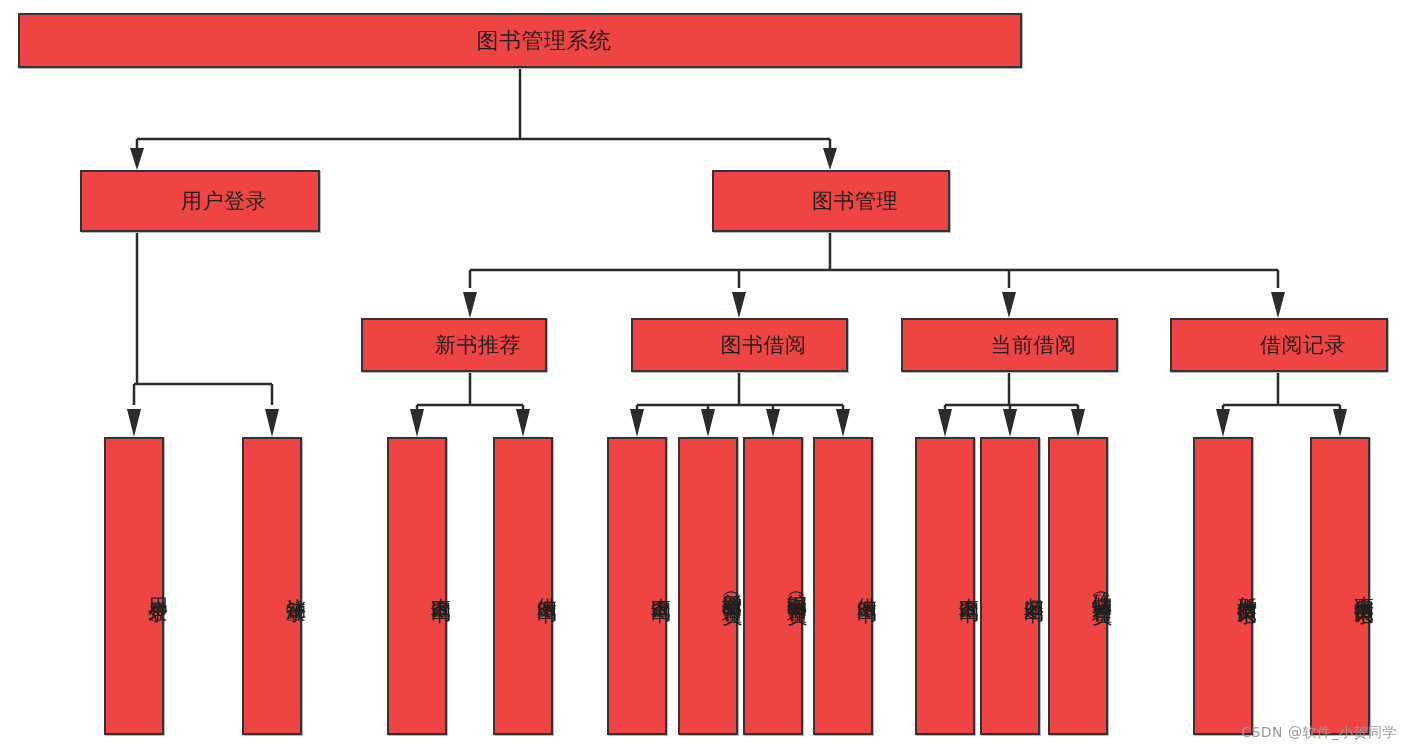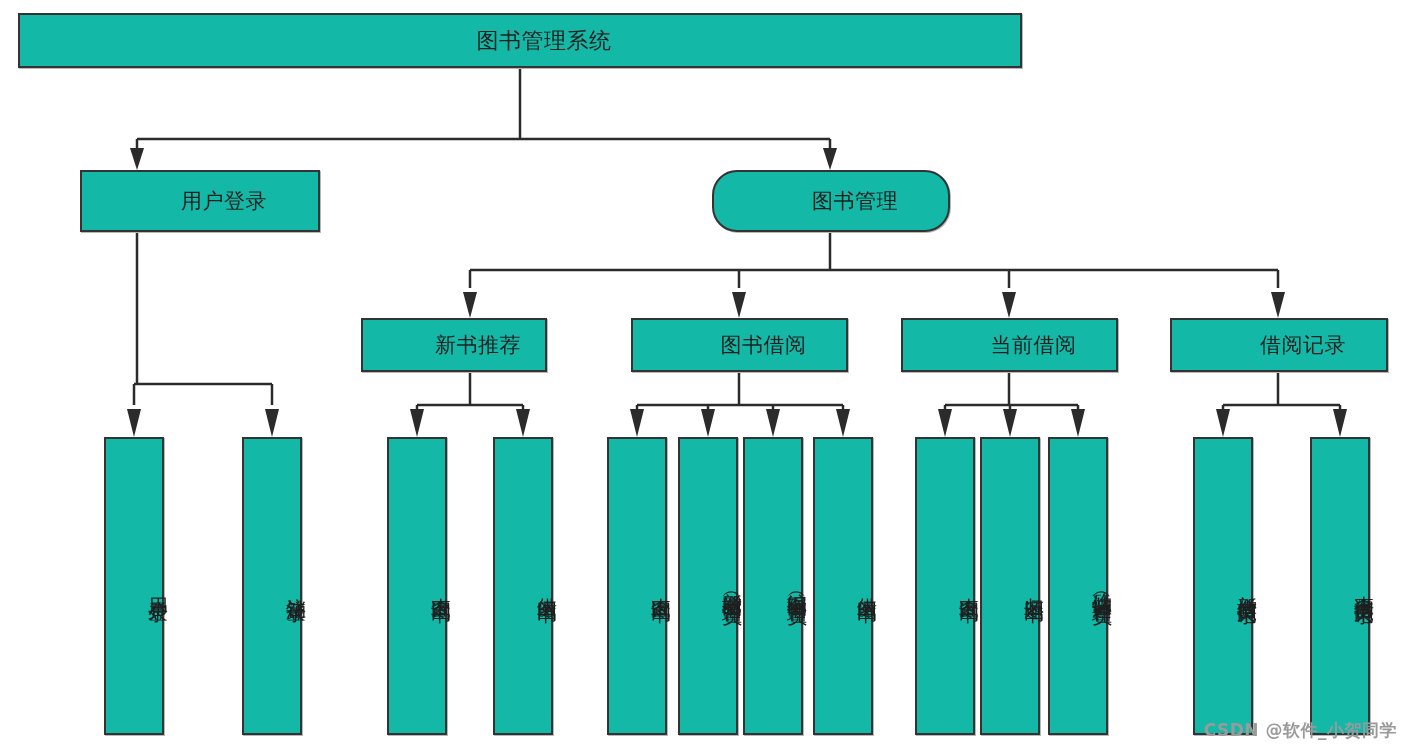--- a/index.html
+++ b/index.html
@@ -23,21 +23,21 @@
     position: absolute;
     left: 0;
     top: 0;
     width: 1405px;
     height: 747px;
     pointer-events: none;
   }
   .node {
     position: absolute;
     box-sizing: border-box;
-    background: #14b8a6;
+    background: #ef4444;
     border: 2px solid #333333;
     box-shadow: 1px 1px 0 #b8b8b8;
     display: flex;
     align-items: center;
     justify-content: center;
     text-align: center;
     padding-left: 48px;
   }
   .node .label {
     font-size: 21px;
@@ -57,25 +57,24 @@
     line-height: 1.25;
     letter-spacing: 2px;
     white-space: normal;
     max-height: 258px;
   }
   .node.root .label { font-size: 22px; }
   .watermark {
     position: absolute;
     right: 8px;
     bottom: 5px;
-    font-size: 17px;
+    font-size: 14px;
     color: #9a9a9a;
     letter-spacing: 0.5px;
     white-space: nowrap;
-    font-weight: bold;
   }
 </style>
 </head>
 <body>
 
 <div id="canvas">
 
   <svg class="wires" viewBox="0 0 1405 747">
     <g stroke="#2b2b2b" stroke-width="2.5" fill="none">
 
@@ -148,21 +147,21 @@
     </g>
   </svg>
 
   <div class="node root" style="left:18px; top:13px; width:1004px; height:55px;">
     <span class="label">图书管理系统</span>
   </div>
 
   <div class="node" style="left:80px; top:170px; width:240px; height:62px;">
     <span class="label">用户登录</span>
   </div>
-  <div class="node" style="left:712px; top:170px; width:238px; height:62px;border-radius:25px;">
+  <div class="node" style="left:712px; top:170px; width:238px; height:62px;">
     <span class="label">图书管理</span>
   </div>
 
   <div class="node" style="left:361px; top:318px; width:186px; height:54px;">
     <span class="label">新书推荐</span>
   </div>
   <div class="node" style="left:901px; top:318px; width:217px; height:54px;">
     <span class="label">当前借阅</span>
   </div>
   <div class="node" style="left:631px; top:318px; width:217px; height:54px;">

